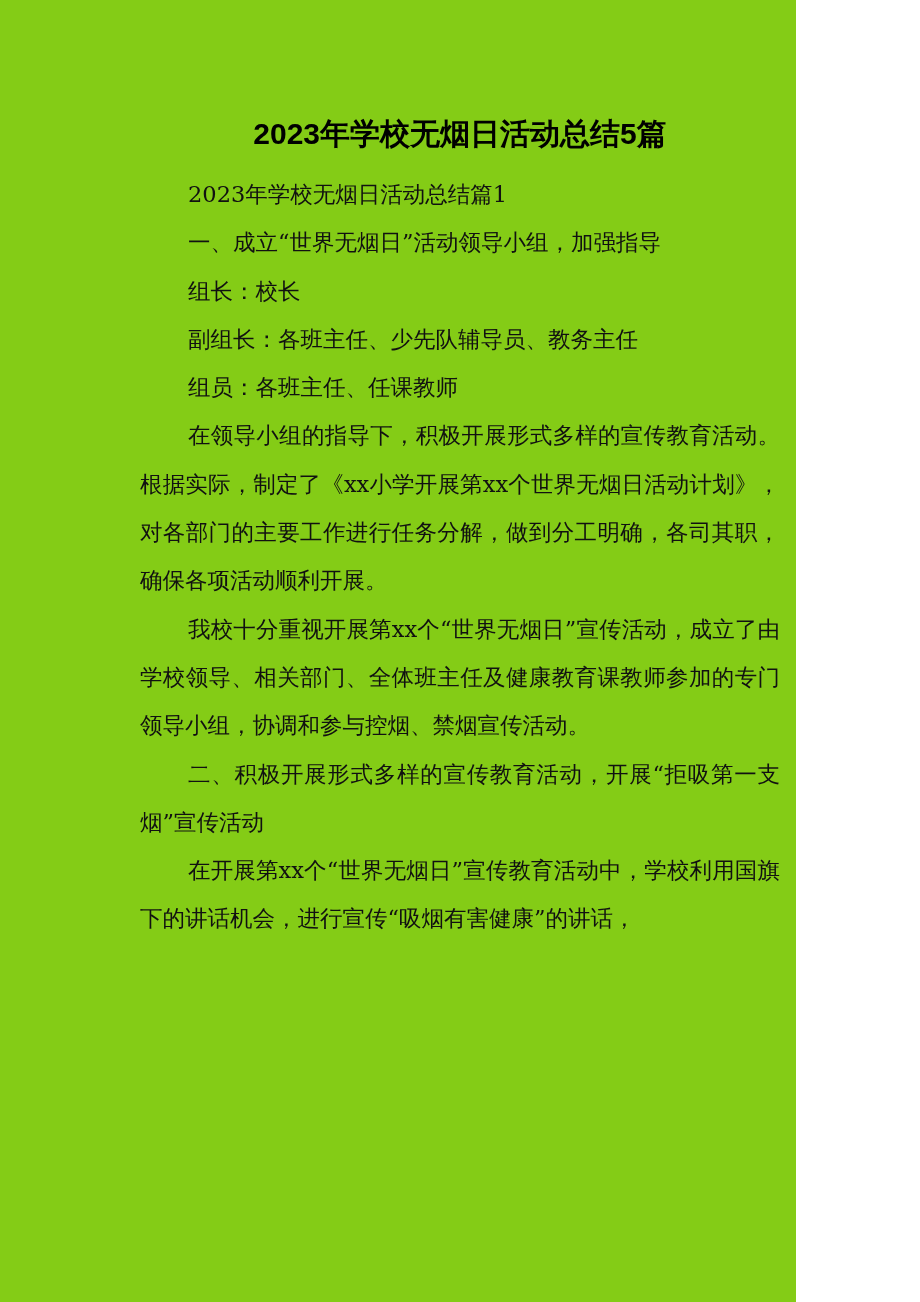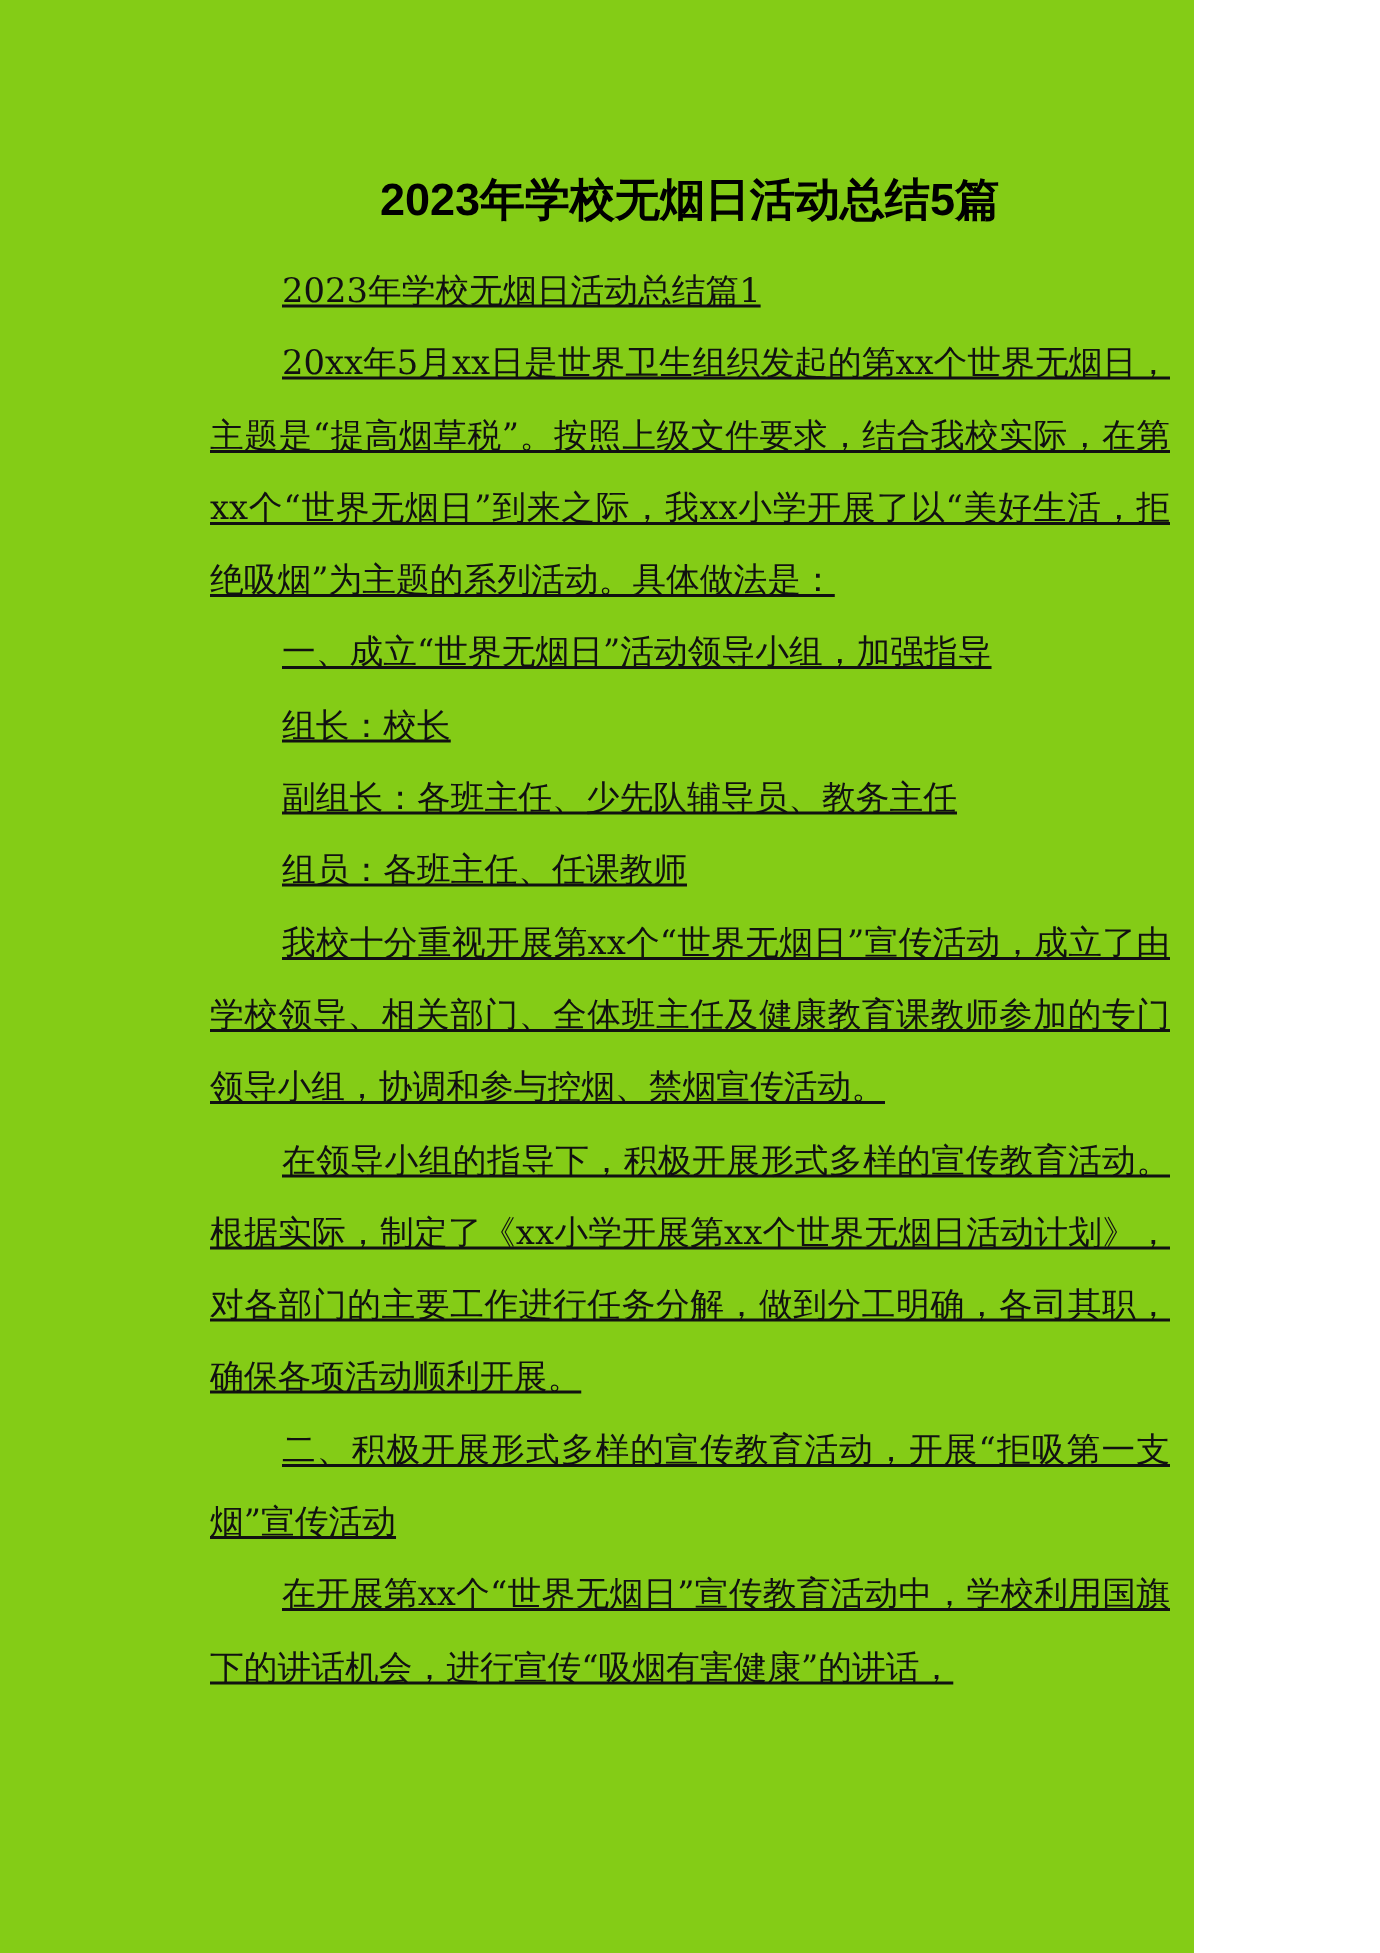--- a/index.html
+++ b/index.html
@@ -43,37 +43,35 @@
     font-family: "DejaVu Serif", "Liberation Serif", serif;
     font-size: 22.5px;
     line-height: 48.3px;
     color: #111111;
     text-align: justify;
     text-justify: inter-character;
   }
   .body p {
     margin: 0;
     padding: 0;
-    text-decoration: underline;
   }
   .body p.indent {
     text-indent: 48px;
   }
 </style>
 </head>
 <body>
 
 <div class="page">
   <h1 class="title">2023年学校无烟日活动总结5篇</h1>
 
   <div class="body">
     <p class="indent">2023年学校无烟日活动总结篇1</p>
-    <p class="indent">20xx年5月xx日是世界卫生组织发起的第xx个世界无烟日，主题是“提高烟草税”。按照上级文件要求，结合我校实际，在第xx个“世界无烟日”到来之际，我xx小学开展了以“美好生活，拒绝吸烟”为主题的系列活动。具体做法是：</p>
     <p class="indent">一、成立“世界无烟日”活动领导小组，加强指导</p>
     <p class="indent">组长：校长</p>
     <p class="indent">副组长：各班主任、少先队辅导员、教务主任</p>
     <p class="indent">组员：各班主任、任课教师</p>
+    <p class="indent">在领导小组的指导下，积极开展形式多样的宣传教育活动。根据实际，制定了《xx小学开展第xx个世界无烟日活动计划》，对各部门的主要工作进行任务分解，做到分工明确，各司其职，确保各项活动顺利开展。</p>
     <p class="indent">我校十分重视开展第xx个“世界无烟日”宣传活动，成立了由学校领导、相关部门、全体班主任及健康教育课教师参加的专门领导小组，协调和参与控烟、禁烟宣传活动。</p>
-    <p class="indent">在领导小组的指导下，积极开展形式多样的宣传教育活动。根据实际，制定了《xx小学开展第xx个世界无烟日活动计划》，对各部门的主要工作进行任务分解，做到分工明确，各司其职，确保各项活动顺利开展。</p>
     <p class="indent">二、积极开展形式多样的宣传教育活动，开展“拒吸第一支烟”宣传活动</p>
     <p class="indent">在开展第xx个“世界无烟日”宣传教育活动中，学校利用国旗下的讲话机会，进行宣传“吸烟有害健康”的讲话，</p>
   </div>
 </div>
 
 </body></html>

